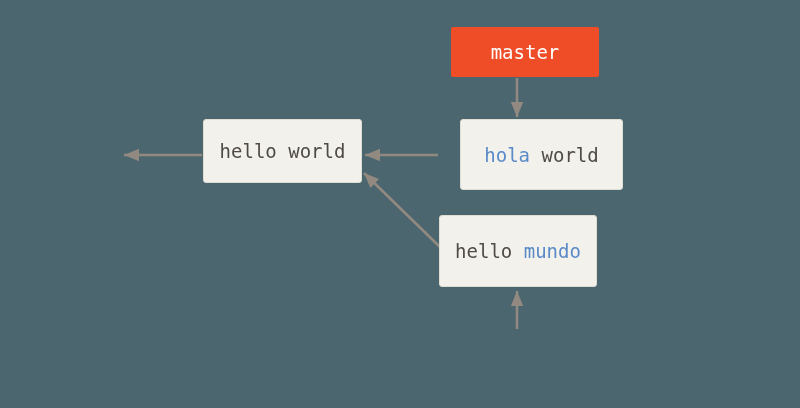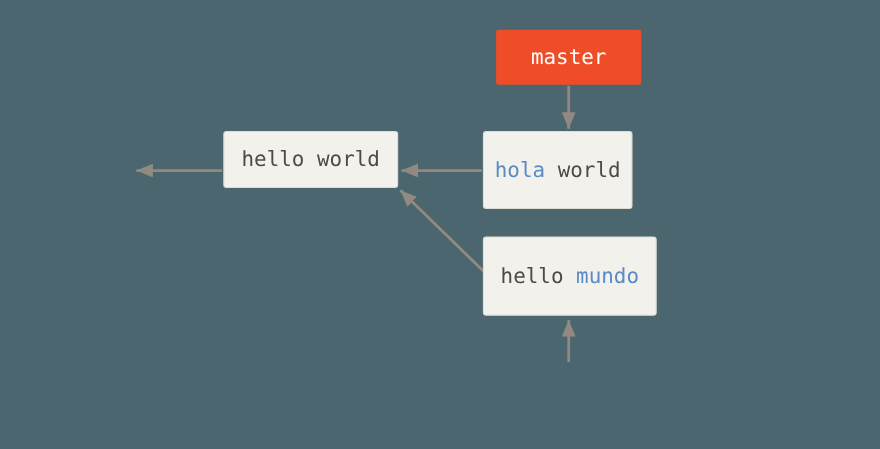--- a/index.html
+++ b/index.html
@@ -60,24 +60,24 @@
   }
   .commit .hl {
     color: var(--commit-highlight-text);
   }
   .branch {
     background: var(--branch-label-fill);
     border-radius: 2px;
     color: var(--branch-label-text);
     font-size: 19px;
   }
-  .commit-hello-world { left: 203px; top: 119px; width: 159px; height: 52px; }
-  .commit-hola-world  { left: 439px; top: 119px; width: 136px; height: 71px; }
+  .commit-hello-world { left: 203px; top: 119px; width: 159px; height: 64px; }
+  .commit-hola-world  { left: 460px; top: 119px; width: 163px; height: 71px; }
   .commit-hello-mundo { left: 439px; top: 215px; width: 158px; height: 72px; }
-  .branch-master      { left: 451px; top:  27px; width: 132px; height: 50px; }
+  .branch-master      { left: 451px; top:  27px; width: 148px; height: 50px; }
   .branch-i18-world   { left: 451px; top: 330px; width: 132px; height: 51px; }
 </style>
 </head>
 <body>
 
 <div class="stage">
 
   <svg class="arrows-layer" width="800" height="408" viewBox="0 0 800 408" xmlns="http://www.w3.org/2000/svg">
     <defs>
       <marker id="ah" viewBox="0 0 6 5" refX="6" refY="2.5" markerWidth="6" markerHeight="5" orient="auto" markerUnits="strokeWidth">

